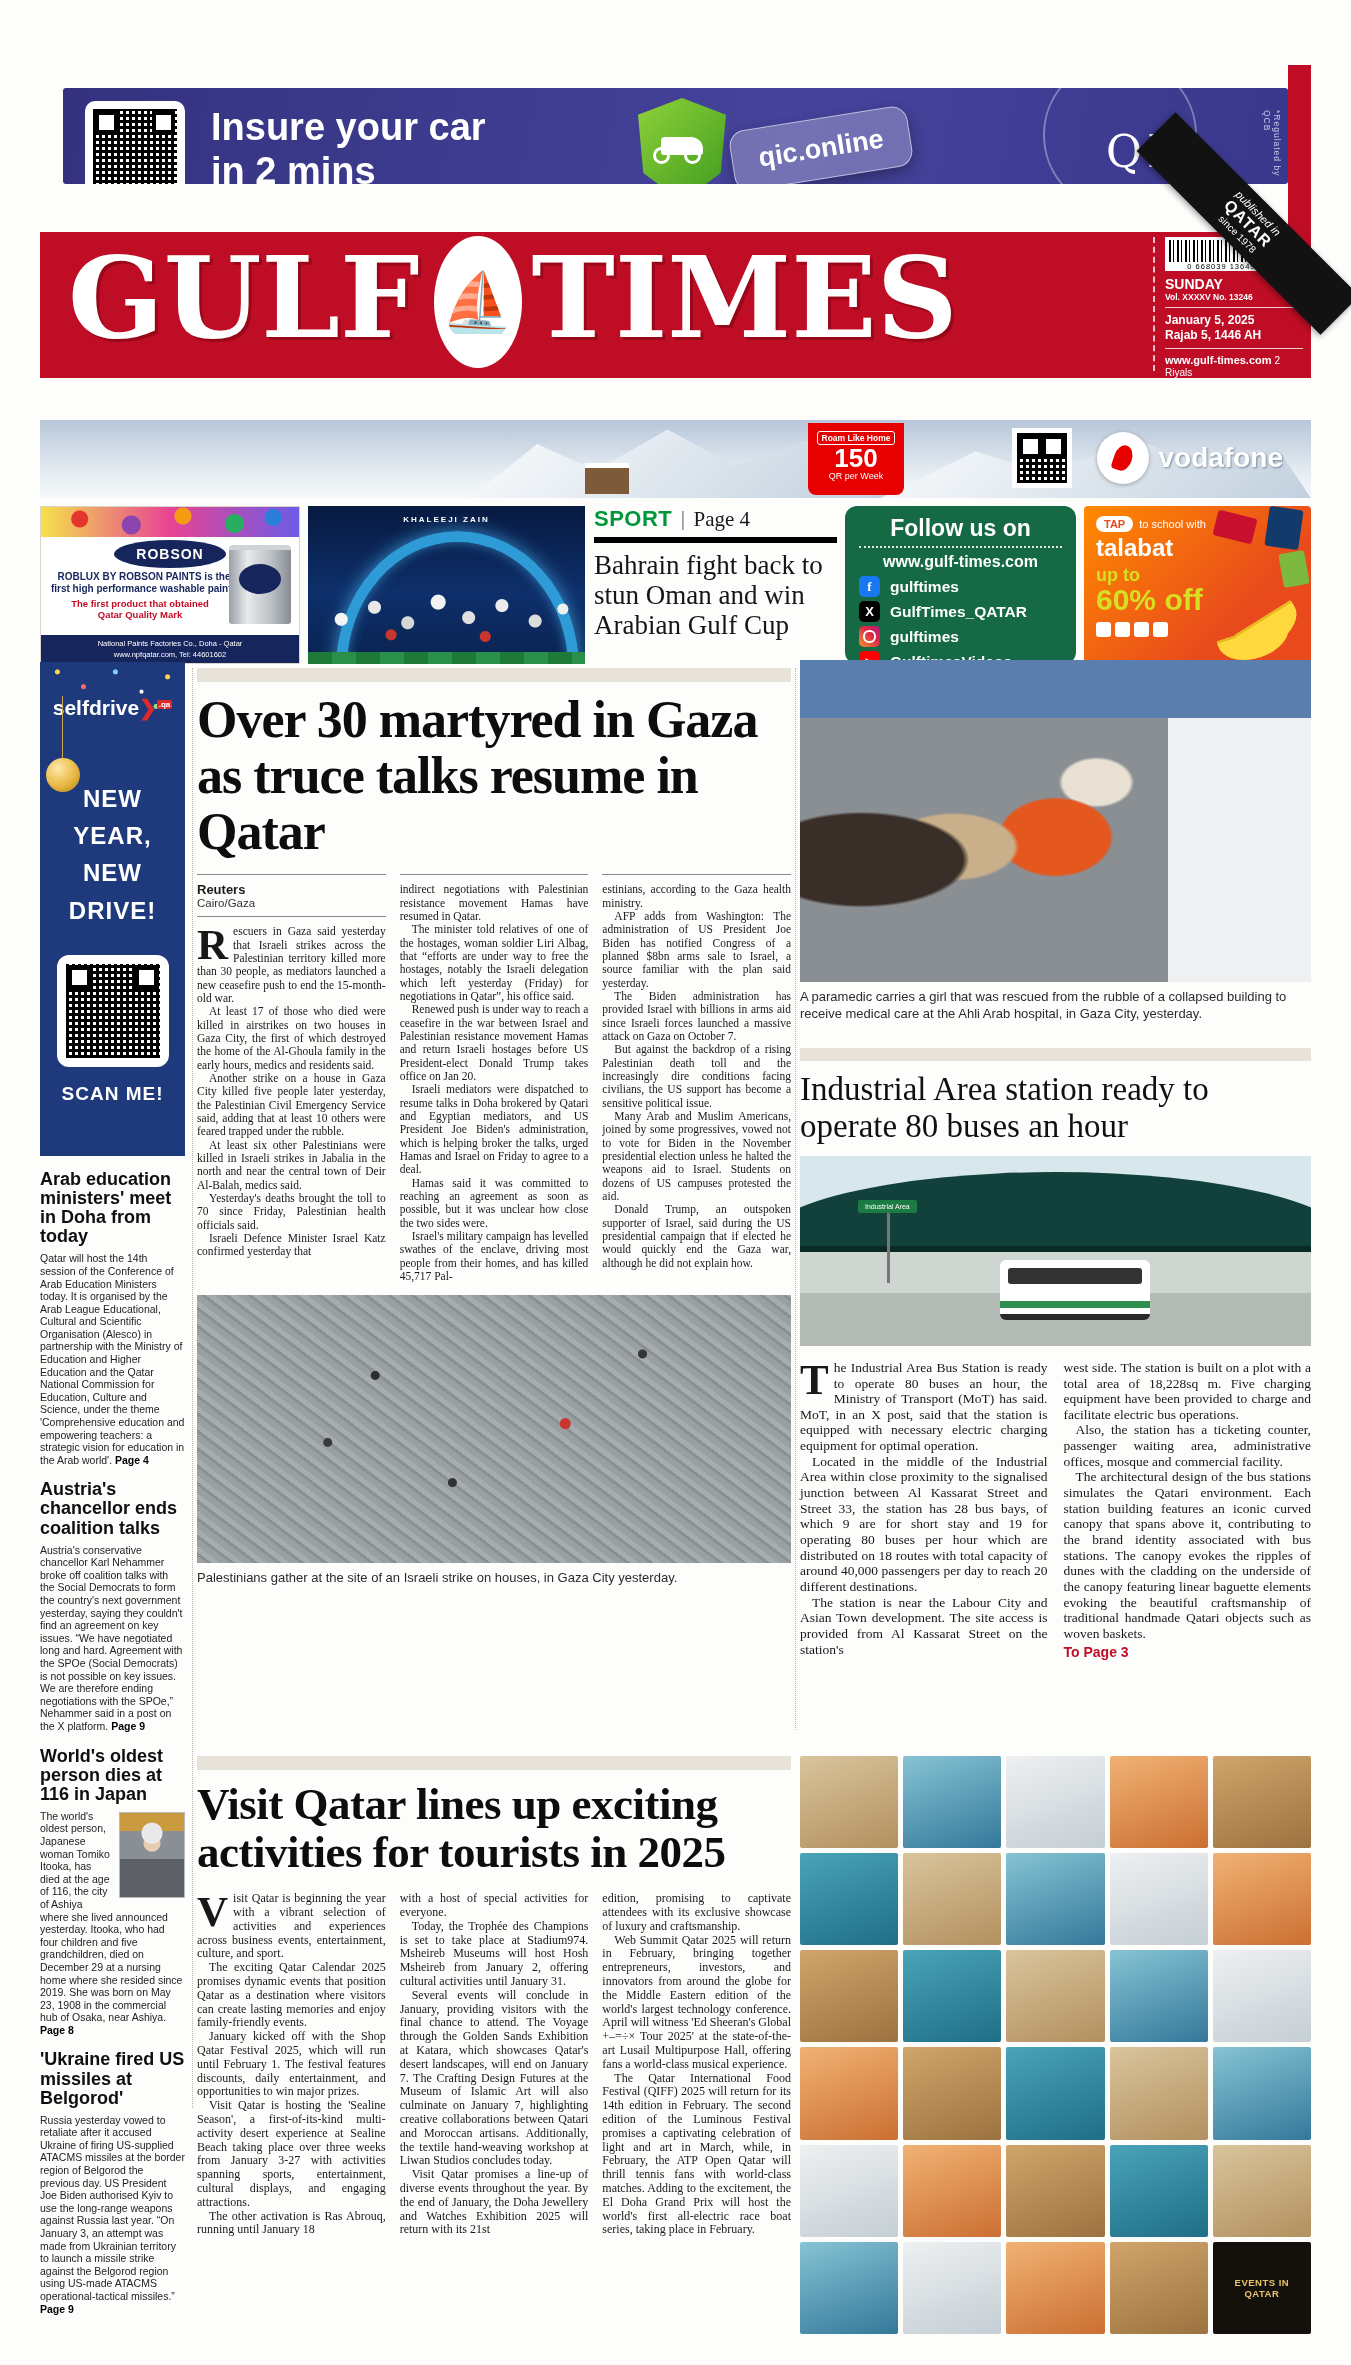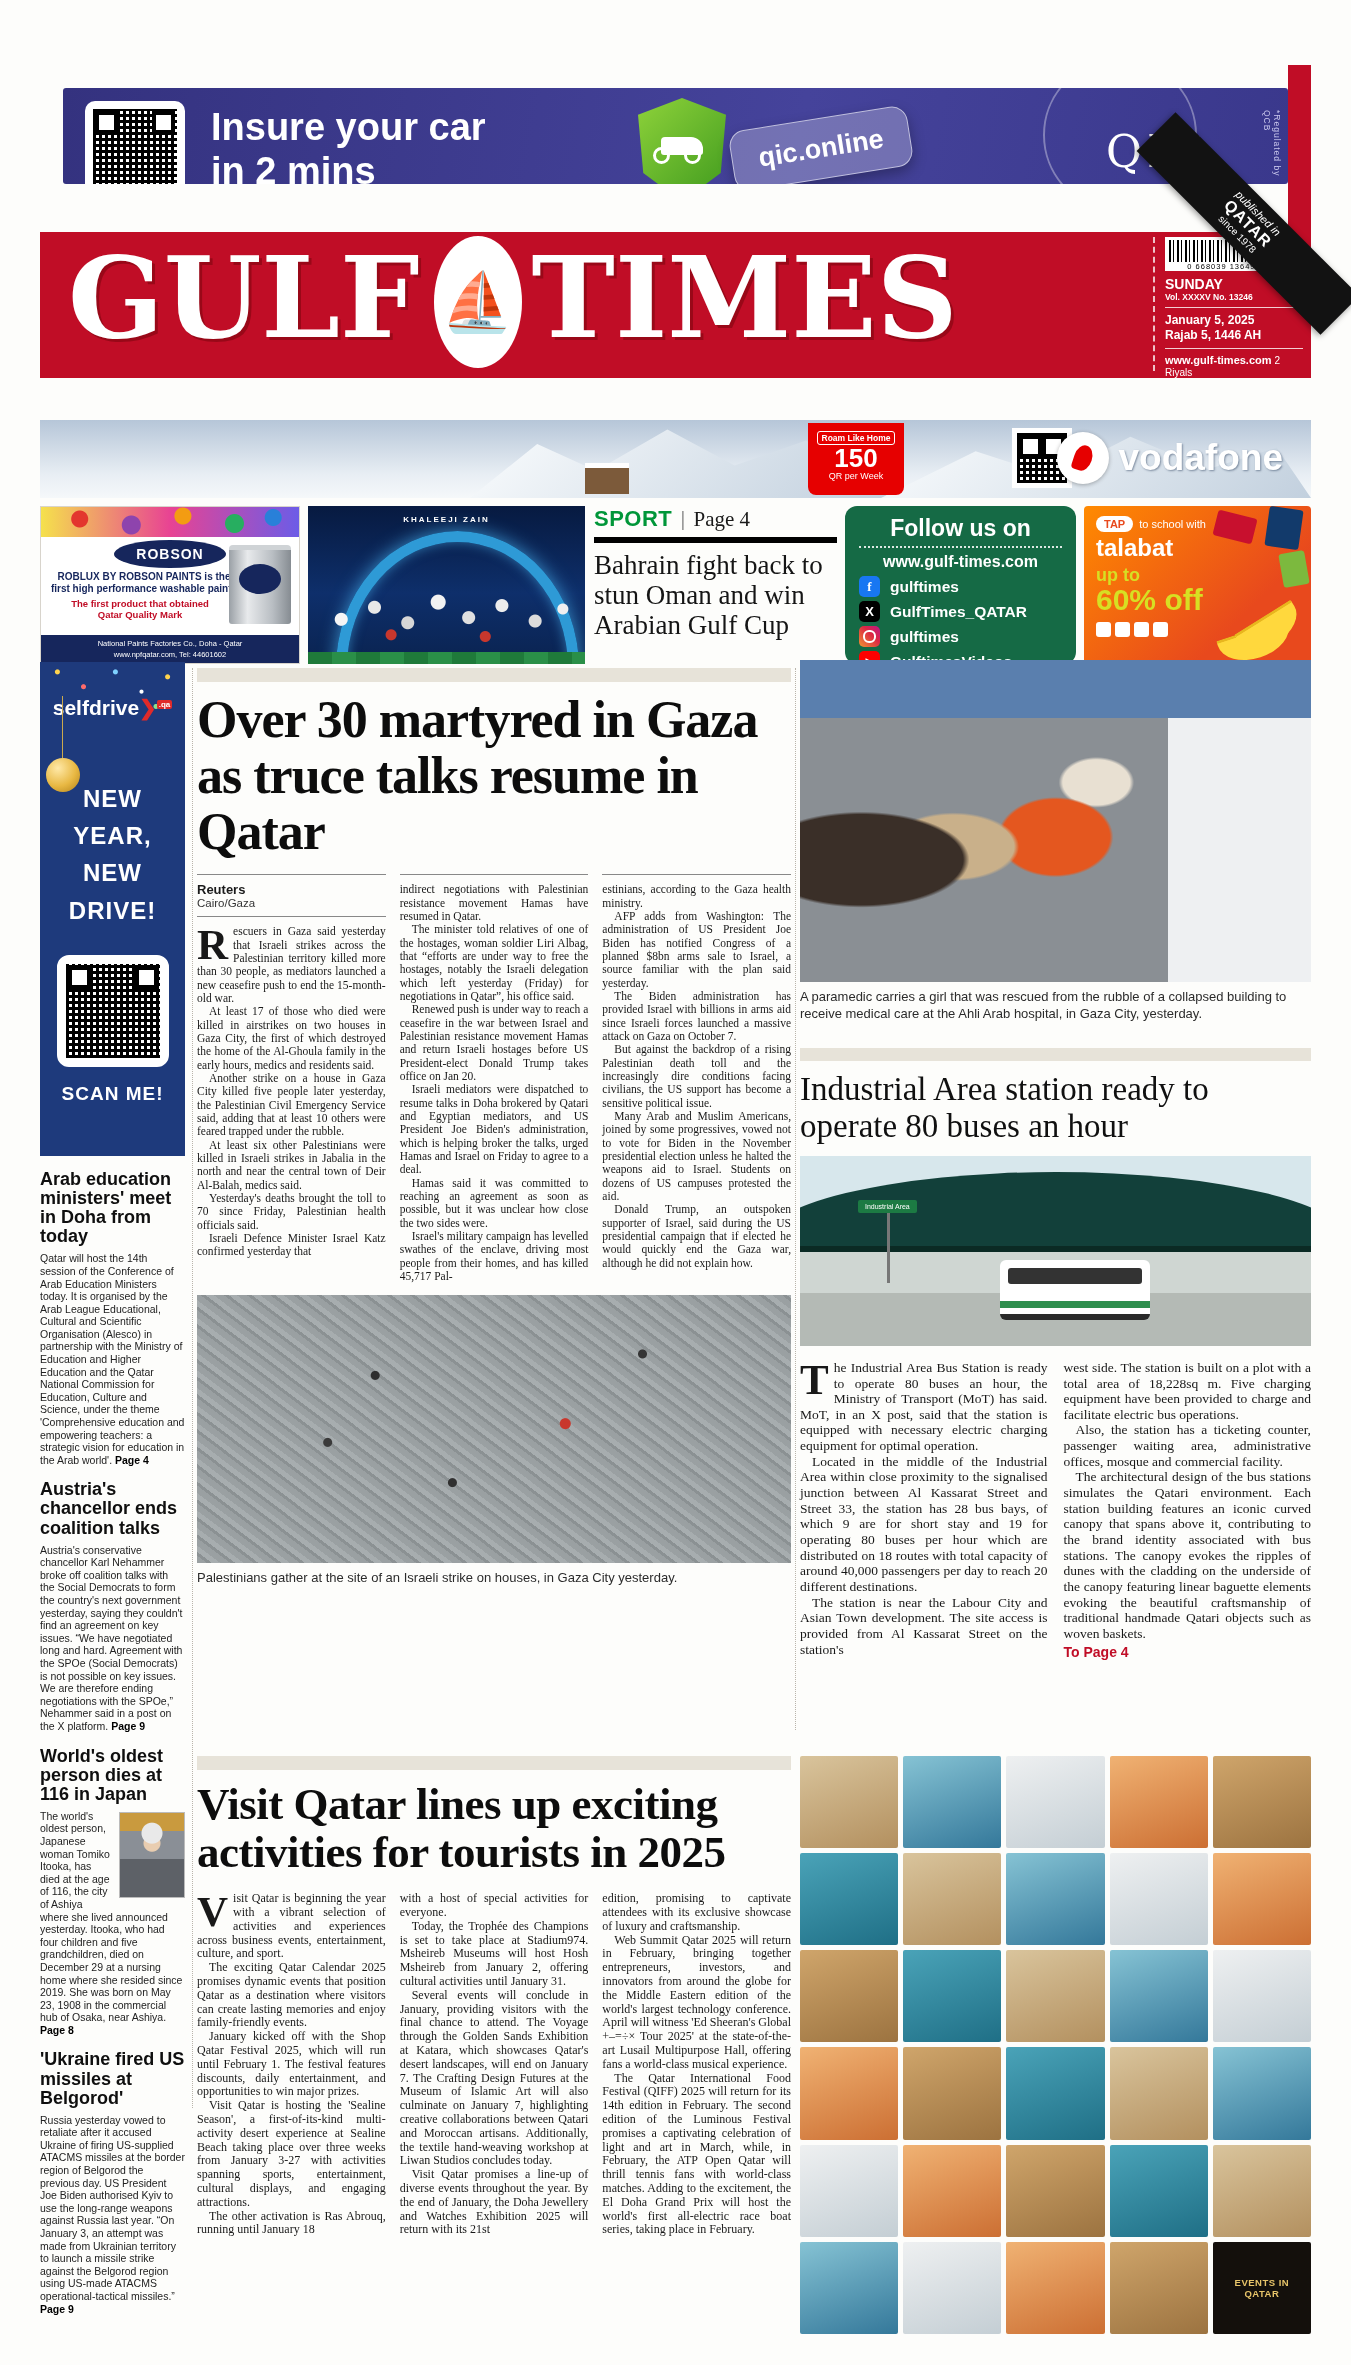--- a/index.html
+++ b/index.html
@@ -66,21 +66,21 @@
            text-shadow:1px 2px 3px rgba(40,60,90,.55);}
   .roam{position:absolute;left:768px;top:3px;width:96px;height:72px;background:#e60000;border-radius:0 0 8px 8px;color:#fff;
         text-align:center;padding-top:4px;box-sizing:border-box;}
   .roam .rlh{display:inline-block;border:1px solid #fff;border-radius:3px;font-size:8.5px;font-weight:bold;padding:1px 4px;}
   .roam .p150{font-size:26px;font-weight:bold;line-height:1;}
   .roam .per{font-size:9px;}
   .vf-qr{position:absolute;left:972px;top:8px;width:60px;height:60px;background:#fff;padding:5px;box-sizing:border-box;}
   .vf-brand{position:absolute;right:28px;top:12px;display:flex;align-items:center;gap:10px;}
   .vf-circle{width:52px;height:52px;background:#fff;border-radius:50%;display:flex;align-items:center;justify-content:center;box-shadow:0 1px 4px rgba(0,0,0,.3);}
   .vf-drop{width:18px;height:26px;background:#e60000;border-radius:50% 50% 50% 4px;transform:rotate(18deg);}
-  .vf-name{color:#fff;font-size:37px;font-weight:bold;text-shadow:1px 1px 2px rgba(40,60,90,.5);}
+  .vf-name{color:#fff;font-size:28px;font-weight:bold;text-shadow:1px 1px 2px rgba(40,60,90,.5);}
 
   
   .robson{left:40px;top:506px;width:260px;height:158px;background:#fff;border:1px solid #d8d4cc;box-sizing:border-box;text-align:center;overflow:hidden;}
   .robson .splash{height:30px;background:
      radial-gradient(circle at 15% 40%,#e3362e 0 8px,transparent 9px),
      radial-gradient(circle at 35% 60%,#8e44ad 0 9px,transparent 10px),
      radial-gradient(circle at 55% 30%,#f39c12 0 8px,transparent 9px),
      radial-gradient(circle at 75% 55%,#27ae60 0 9px,transparent 10px),
      radial-gradient(circle at 90% 35%,#2980d9 0 8px,transparent 9px),
      linear-gradient(90deg,#f5e14c,#e84393,#6c5ce7);}
@@ -498,21 +498,21 @@
           <p>The Industrial Area Bus Station is ready to operate 80 buses an hour, the Ministry of Transport (MoT) has said. MoT, in an X post, said that the station is equipped with necessary electric charging equipment for optimal operation.</p>
           <p>Located in the middle of the Industrial Area within close proximity to the signalised junction between Al Kassarat Street and Street 33, the station has 28 bus bays, of which 9 are for short stay and 19 for operating 80 buses per hour which are distributed on 18 routes with total capacity of around 40,000 passengers per day to reach 20 different destinations.</p>
           <p>The station is near the Labour City and Asian Town development. The site access is provided from Al Kassarat Street on the station's</p>
         </div>
       <div class="col">
         <div>
             <p>west side. The station is built on a plot with a total area of 18,228sq m. Five charging equipment have been provided to charge and facilitate electric bus operations.</p>
             <p>Also, the station has a ticketing counter, passenger waiting area, administrative offices, mosque and commercial facility.</p>
             <p>The architectural design of the bus stations simulates the Qatari environment. Each station building features an iconic curved canopy that spans above it, contributing to the brand identity associated with bus stations. The canopy evokes the ripples of dunes with the cladding on the underside of the canopy featuring linear baguette elements evoking the beautiful craftsmanship of traditional handmade Qatari objects such as woven baskets.</p>
           </div>
-        <span class="topage">To Page 4</span>
+        <span class="topage">To Page 3</span>
       </div>
     </div>
   </div>
 
   <div class="abs visit">
     <div class="kicker"></div>
     <h1>Visit Qatar lines up exciting activities for tourists in 2025</h1>
     <div class="cols newsbody">
       <div class="col drop">
           <p>Visit Qatar is beginning the year with a vibrant selection of activities and experiences across business events, entertainment, culture, and sport.</p>

